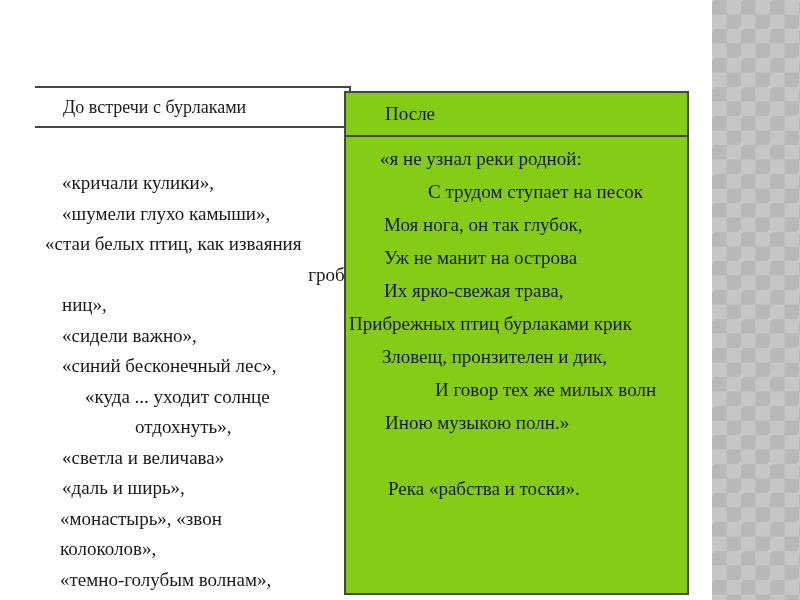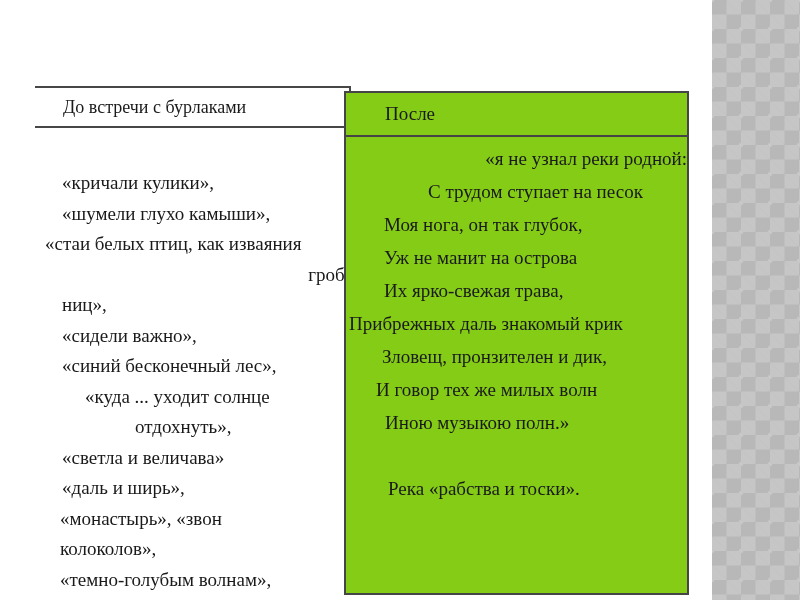--- a/index.html
+++ b/index.html
@@ -116,27 +116,27 @@
         <div class="line" style="padding-left: 25px;">«темно-голубым волнам»,</div>
         <div class="line" style="padding-left: 27px;">«родной реке».</div>
       </div>
   </div>
 
   <div id="corner-tick"></div>
 
   <div id="after-column">
     <div id="after-header">После</div>
     <div id="after-lines">
-        <div class="line" style="padding-left: 34px; text-align: right;">«я не узнал реки родной:</div>
+        <div class="line" style="padding-left: 34px;">«я не узнал реки родной:</div>
         <div class="line" style="padding-left: 38px; text-align: center;">С трудом ступает на песок</div>
         <div class="line" style="padding-left: 38px;">Моя нога, он так глубок,</div>
         <div class="line" style="padding-left: 38px;">Уж не манит на острова</div>
         <div class="line" style="padding-left: 38px;">Их ярко-свежая трава,</div>
-        <div class="line" style="padding-left: 3px;">Прибрежных даль знакомый крик</div>
+        <div class="line" style="padding-left: 3px;">Прибрежных птиц бурлаками крик</div>
         <div class="line" style="padding-left: 36px;">Зловещ, пронзителен и дик,</div>
-        <div class="line" style="padding-left: 30px;">И говор тех же милых волн</div>
+        <div class="line" style="padding-left: 46px; margin-left: 43px;">И говор тех же милых волн</div>
         <div class="line" style="padding-left: 39px;">Иною музыкою полн.»</div>
         <div class="line" style="padding-left: 38px;"></div>
         <div class="line" style="padding-left: 42px;">Река «рабства и тоски».</div>
       </div>
   </div>
 
 </div>
 
 </body></html>

